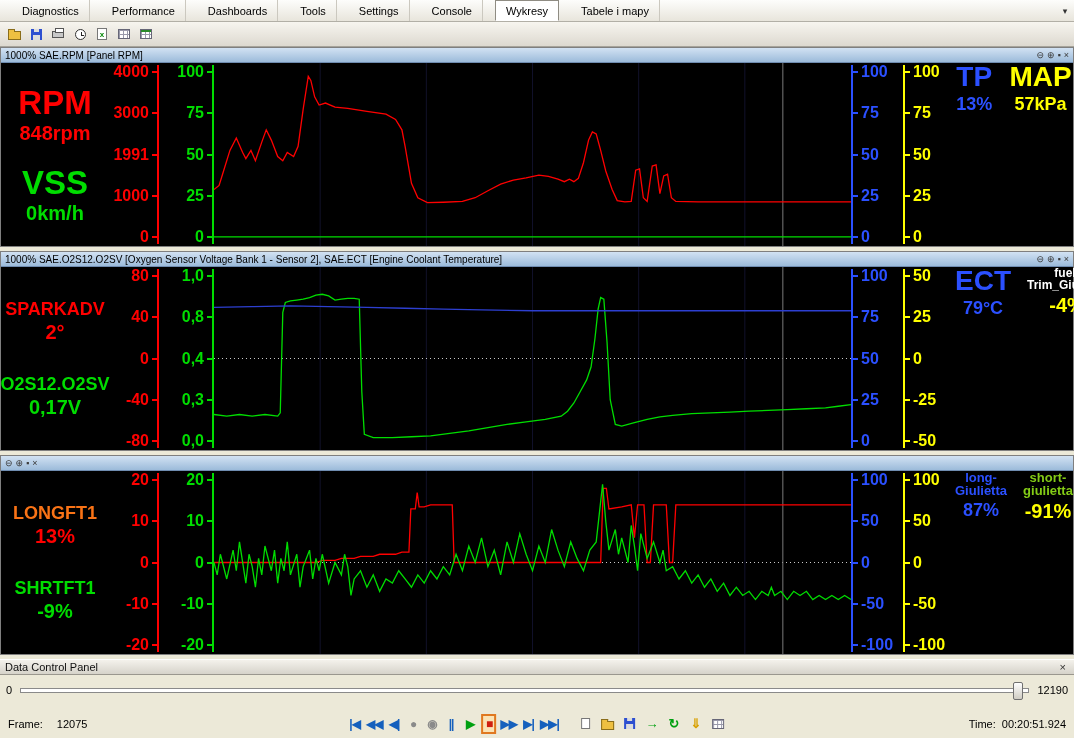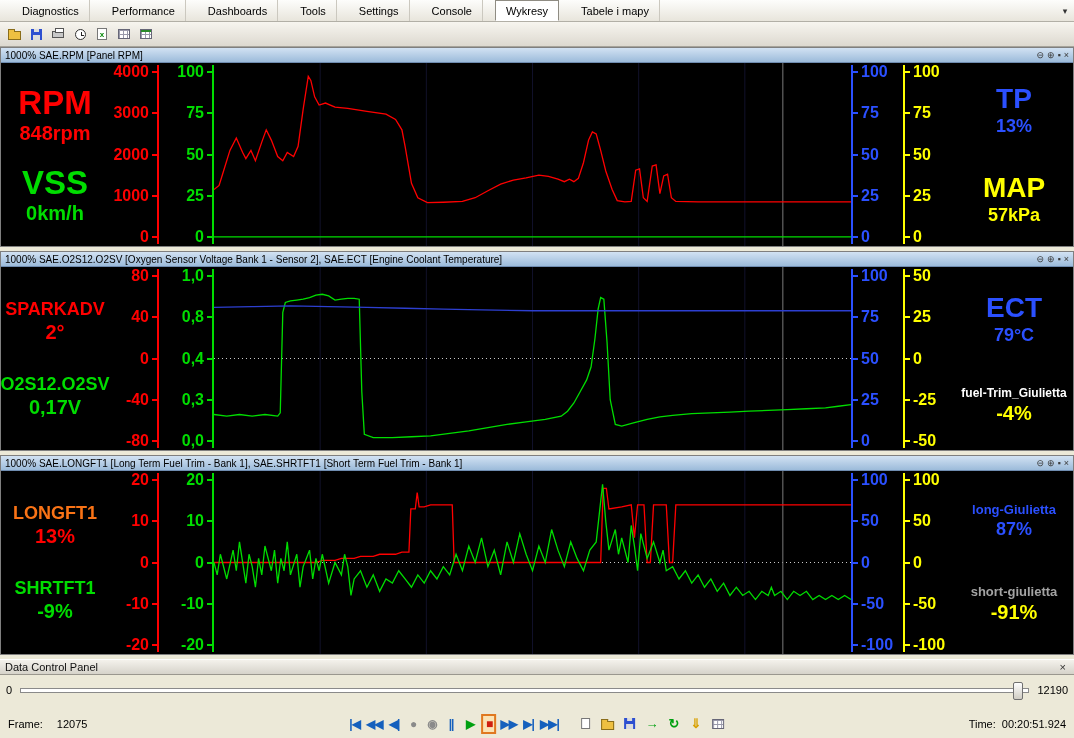--- a/index.html
+++ b/index.html
@@ -49,22 +49,22 @@
   .panel-title { height:15px; background:linear-gradient(#d2e2f3,#9cbbda);
     border-bottom:1px solid #6f8cb0; display:flex; align-items:center;
     font-size:10px; padding:0 4px; color:#000; }
   .title-text { flex:1; white-space:nowrap; overflow:hidden; }
   .title-icons { display:flex; gap:3px; }
   .title-icons span { font-size:9px; color:#3a3a3a; line-height:13px; }
 
   .chart-row { display:flex; height:183px; background:#000; }
   .left-params { width:108px; display:flex; flex-direction:column;
     justify-content:space-evenly; align-items:center; text-align:center; }
-  .right-params { width:118px; display:flex; flex-direction:column;
-    justify-content:space-evenly; align-items:center; text-align:center;gap:16px; }
+  .right-params { width:118px; display:flex; flex-direction:row;
+    justify-content:space-evenly; align-items:flex-start; text-align:center;gap:16px; }
   .param { display:flex; flex-direction:column; gap:4px; align-items:center; }
   .pname-xl { font-size:33px; font-weight:bold; line-height:1; }
   .pname-lg { font-size:28px; font-weight:bold; line-height:1; }
   .pname-md { font-size:18px; font-weight:bold; line-height:1; }
   .pname-sm { font-size:12px; font-weight:bold; line-height:1; }
   .pname-sm2 { font-size:13px; font-weight:bold; line-height:1; }
   .pval-lg { font-size:20px; font-weight:bold; line-height:1; }
   .pval-md { font-size:18px; font-weight:bold; line-height:1; }
 
   .axis { position:relative; height:100%; font-size:16px; font-weight:bold; }
@@ -169,21 +169,21 @@
       <div class="param">
         <div class="pname-xl" style="color: rgb(0, 221, 0);">VSS</div>
         <div class="pval-lg" style="color: rgb(0, 221, 0);">0km/h</div>
       </div>
     </div>
     <div class="axis left" style="color: rgb(255, 0, 0);">
         <span class="tick-label" style="top: 5%;">4000</span>
         <span class="tick-mark" style="top: 5%;"></span>
         <span class="tick-label" style="top: 27.5%;">3000</span>
         <span class="tick-mark" style="top: 27.5%;"></span>
-        <span class="tick-label" style="top: 50%;">2000</span>
+        <span class="tick-label" style="top: 50%;">1991</span>
         <span class="tick-mark" style="top: 50%;"></span>
         <span class="tick-label" style="top: 72.5%;">1000</span>
         <span class="tick-mark" style="top: 72.5%;"></span>
         <span class="tick-label" style="top: 95%;">0</span>
         <span class="tick-mark" style="top: 95%;"></span>
         <span class="axis-line"></span>
       </div>
     <div class="axis left inner" style="color: rgb(0, 221, 0);">
         <span class="tick-label" style="top: 5%;">100</span>
         <span class="tick-mark" style="top: 5%;"></span>
@@ -342,21 +342,20 @@
       <div class="param">
         <div class="pname-sm" style="color: rgb(255, 255, 255);">fuel-Trim_Giulietta</div>
         <div class="pval-lg" style="color: rgb(255, 255, 0);">-4%</div>
       </div>
     </div>
   </div>
 </div>
 
 <div class="panel">
   <div class="panel-title">
-    <span class="title-text">1000% SAE.LONGFT1 [Long Term Fuel Trim - Bank 1], SAE.SHRTFT1 [Short Term Fuel Trim - Bank 1]</span>
     <span class="title-icons">
         <span>⊖</span>
         <span>⊕</span>
         <span>▪</span>
         <span>×</span>
       </span>
   </div>
   <div class="chart-row">
     <div class="left-params">
       <div class="param">
@@ -432,21 +431,21 @@
         <span class="tick-label" style="top: 95%;">-100</span>
         <span class="tick-mark" style="top: 95%;"></span>
         <span class="axis-line"></span>
       </div>
     <div class="right-params">
       <div class="param">
         <div class="pname-sm2" style="color: rgb(43, 80, 255);">long-Giulietta</div>
         <div class="pval-md" style="color: rgb(43, 80, 255);">87%</div>
       </div>
       <div class="param">
-        <div class="pname-sm2" style="color: #a3a3a3;">short-giulietta</div>
+        <div class="pname-sm2" style="color: #84cc16;">short-giulietta</div>
         <div class="pval-lg" style="color: rgb(255, 255, 0);">-91%</div>
       </div>
     </div>
   </div>
 </div>
 
 <div class="cp-title">
   <span>Data Control Panel</span>
   <span class="cp-close">×</span>
 </div>

